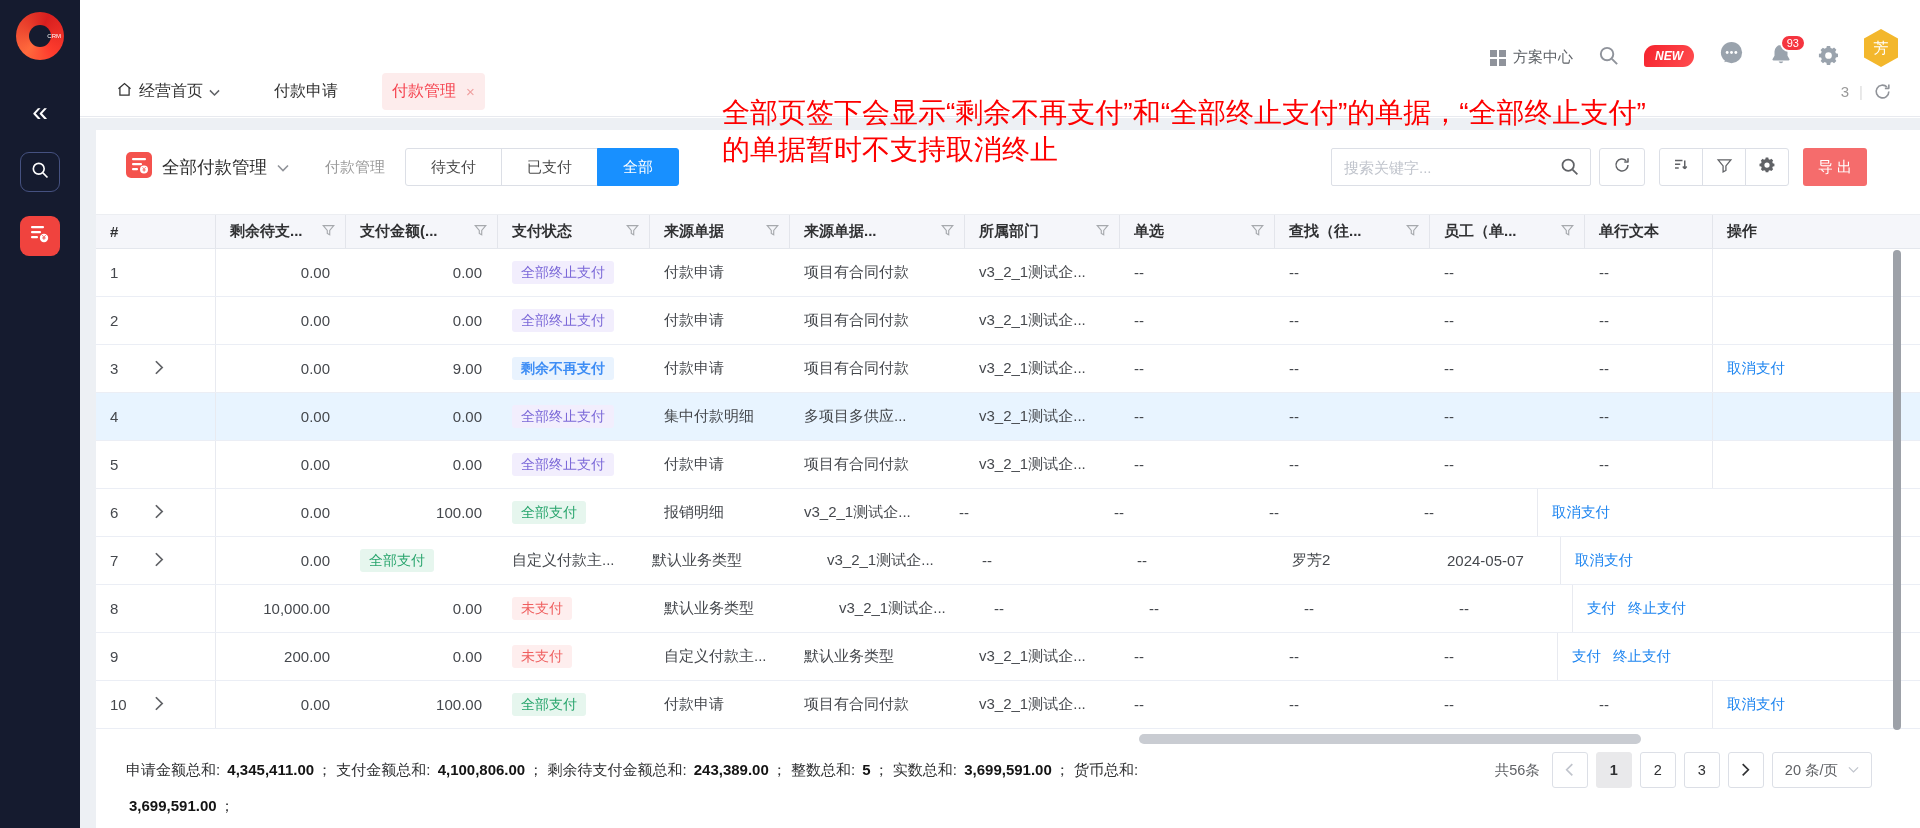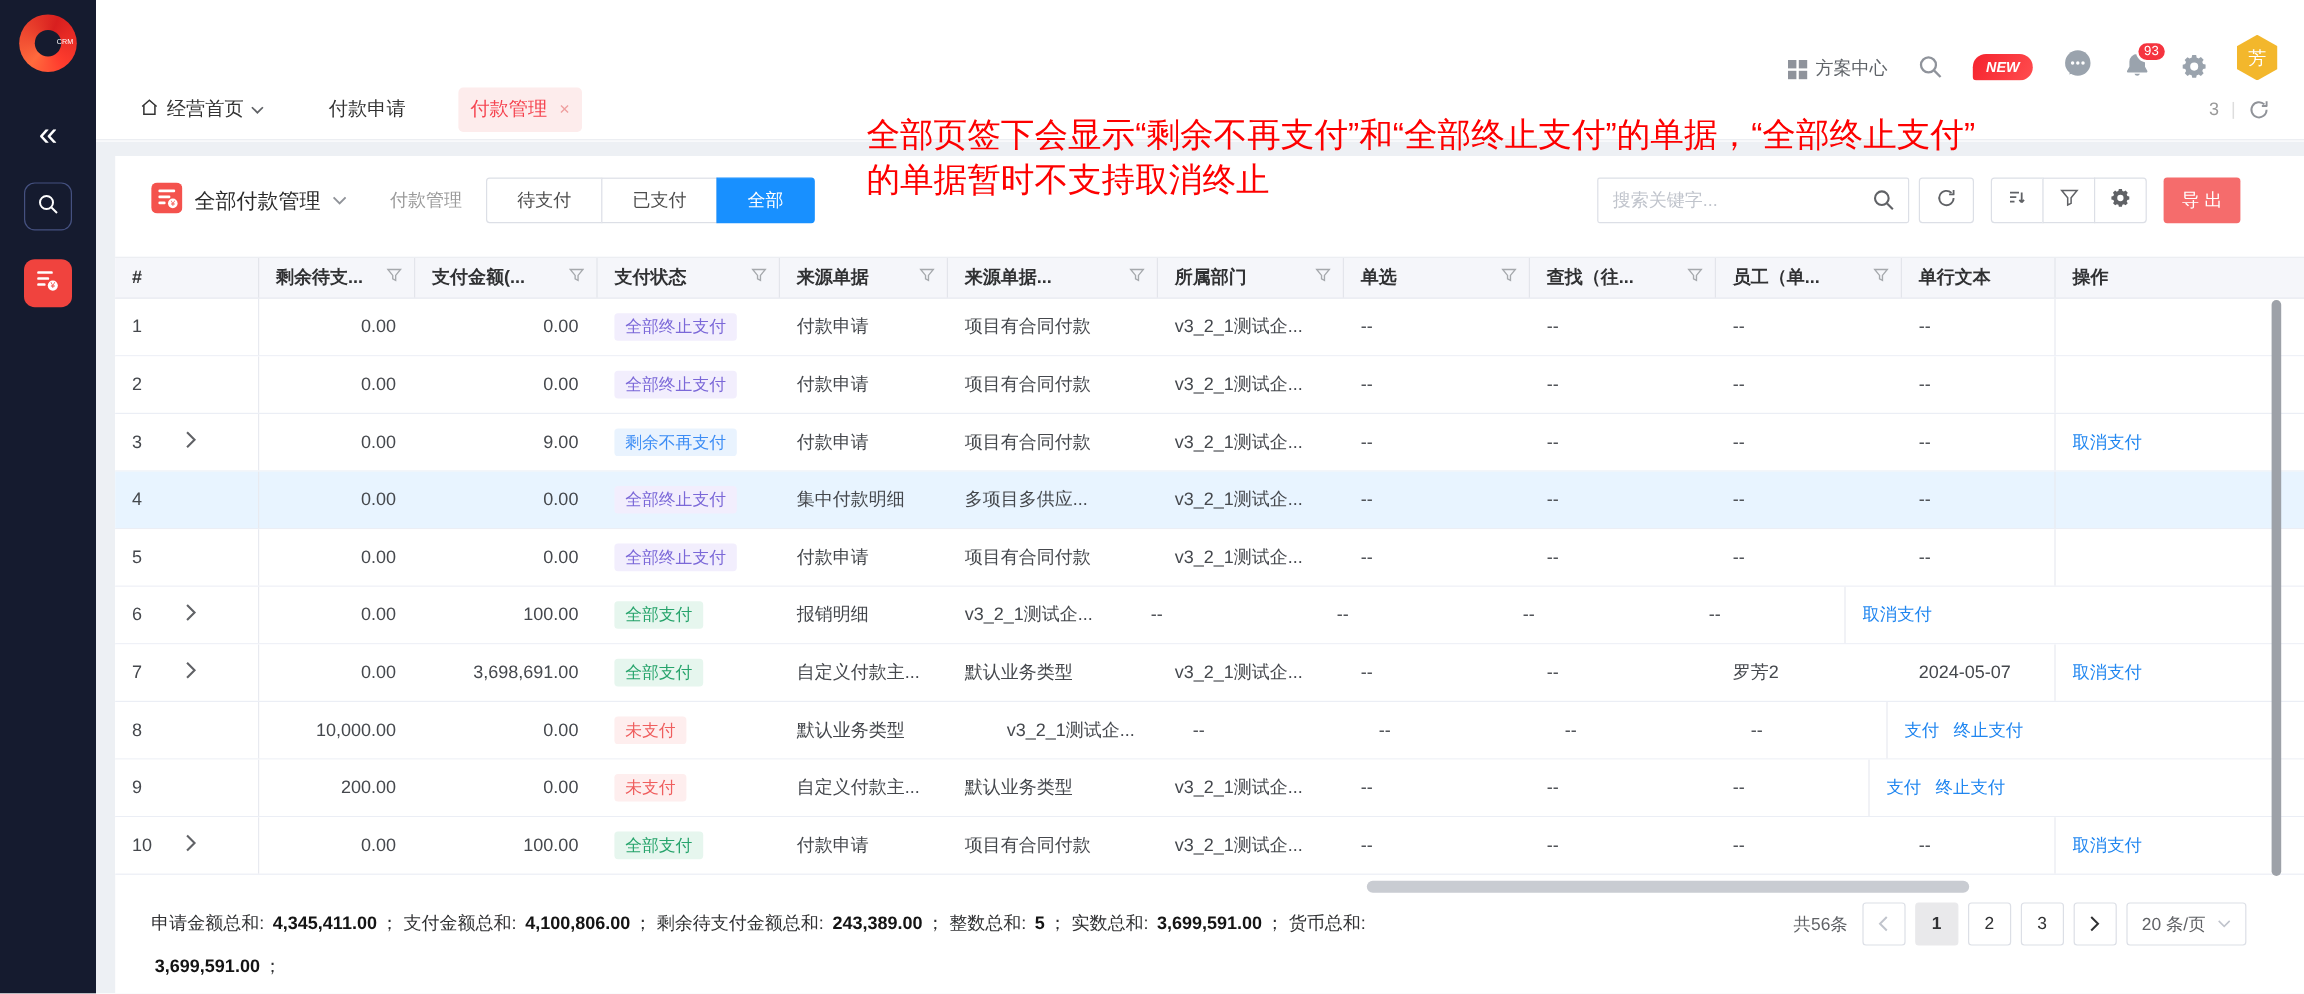--- a/index.html
+++ b/index.html
@@ -399,21 +399,21 @@
           <div class="tr">
             <div class="td first" style="width: 120px;">
               <span class="idx">3</span>
               <span><svg width="10" viewBox="0 0 8 12" fill="none">
                   <path d="M1.5 1l5 5-5 5" stroke="#606266" stroke-width="1.4"></path>
                 </svg></span>
             </div>
             <div class="td num" style="width: 130px;">0.00</div>
             <div class="td num" style="width: 152px;">9.00</div>
             <div class="td" style="width: 152px;">
-              <span class="badge" style="color: rgb(61, 141, 245); background: rgb(233, 243, 254);">剩余不再支付</span>
+              <span class="badge" style="color: rgb(61, 141, 245); background: rgb(233, 243, 254); font-weight: bold;">剩余不再支付</span>
             </div>
             <div class="td" style="width: 140px;">付款申请</div>
             <div class="td" style="width: 175px;">项目有合同付款</div>
             <div class="td" style="width: 155px;">v3_2_1测试企...</div>
             <div class="td" style="width: 155px;">--</div>
             <div class="td" style="width: 155px;">--</div>
             <div class="td" style="width: 155px;">--</div>
             <div class="td" style="width: 127px;">--</div>
             <div class="td ops-c" style="width: 178px;">
               <span class="op-link">取消支付</span>
@@ -478,21 +478,20 @@
             </div>
           </div>
           <div class="tr">
             <div class="td first" style="width: 120px;">
               <span class="idx">7</span>
               <span><svg width="10" viewBox="0 0 8 12" fill="none">
                   <path d="M1.5 1l5 5-5 5" stroke="#606266" stroke-width="1.4"></path>
                 </svg></span>
             </div>
             <div class="td num" style="width: 130px;">0.00</div>
-            <div class="td num" style="width: 152px;">3,698,691.00</div>
             <div class="td" style="width: 152px;">
               <span class="badge" style="color: rgb(39, 164, 108); background: rgb(230, 246, 238);">全部支付</span>
             </div>
             <div class="td" style="width: 140px;">自定义付款主...</div>
             <div class="td" style="width: 175px;">默认业务类型</div>
             <div class="td" style="width: 155px;">v3_2_1测试企...</div>
             <div class="td" style="width: 155px;">--</div>
             <div class="td" style="width: 155px;">--</div>
             <div class="td" style="width: 155px;">罗芳2</div>
             <div class="td" style="width: 127px;">2024-05-07</div>

